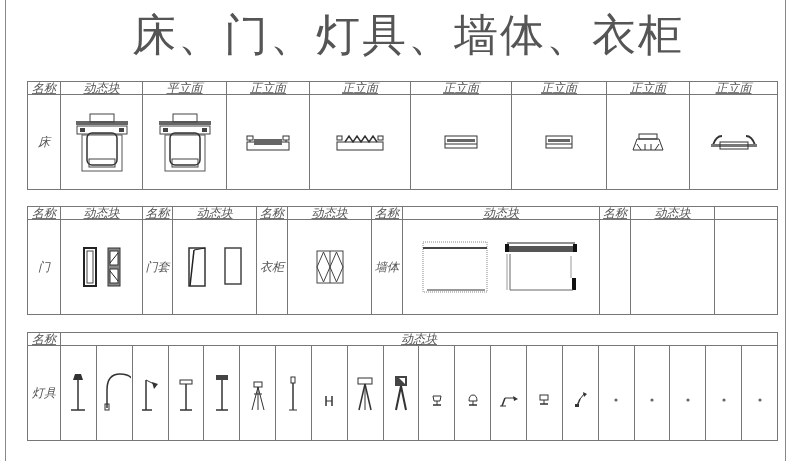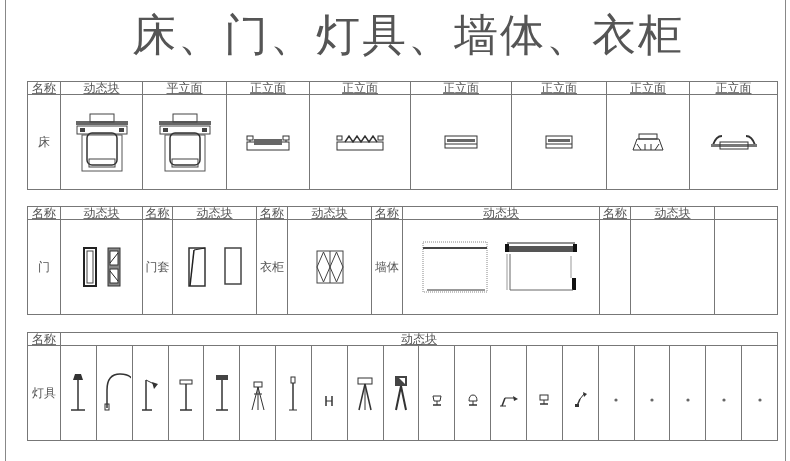--- a/index.html
+++ b/index.html
@@ -1,20 +1,20 @@
 <!DOCTYPE html>
 <html><head>
 <meta charset="utf-8">
 <style>
   html,body{margin:0;padding:0;background:#fff;}
   body{width:790px;height:461px;position:relative;overflow:hidden;font-family:"DejaVu Sans",sans-serif;color:#555;}
   .frame-l{position:absolute;left:5px;top:0;width:1px;height:461px;background:#888;}
   .frame-r{position:absolute;left:785px;top:0;width:1px;height:461px;background:#888;}
   .title{position:absolute;left:132px;top:6px;font-size:44px;letter-spacing:2px;color:#555;white-space:nowrap;font-family:"DejaVu Sans",sans-serif;text-align:center;}
-  table.grid{position:absolute;border-collapse:collapse;table-layout:fixed;}
+  table.grid{position:absolute;border-collapse:collapse;table-layout:fixed;font-style:italic;}
   table.grid td{border:1px solid #777;padding:0;text-align:center;vertical-align:middle;font-size:12px;color:#555;overflow:hidden;}
   table.grid tr.hdr td{height:12px;line-height:12px;font-size:12px;text-decoration:underline;text-decoration-color:#777;}
   .lbl{font-size:12px;}
   svg{display:block;margin:0 auto;}
 </style>
 </head>
 <body>
 
 <div class="frame-l"></div>
 <div class="frame-r"></div>

